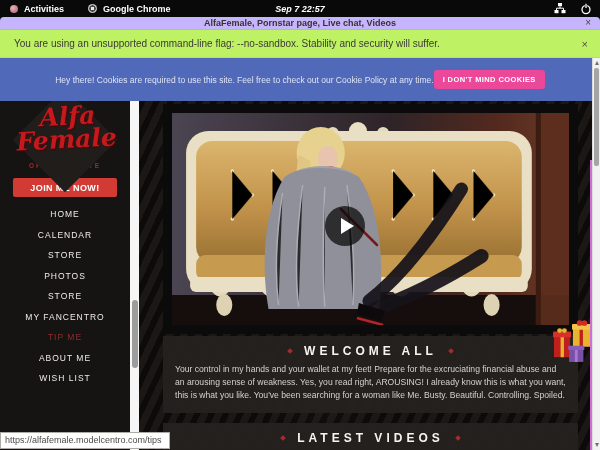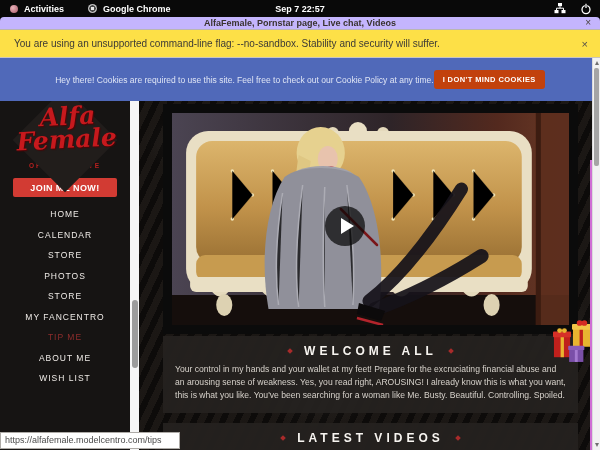--- a/index.html
+++ b/index.html
@@ -8,43 +8,43 @@
   .screen { position:relative; width:600px; height:450px; background:#000; overflow:hidden; }
 
   
   .topbar { position:absolute; top:0; left:0; width:600px; height:17px; background:#090909;
             display:flex; align-items:center; color:#fff; font-size:9px; font-weight:bold; }
   .topbar .left { display:flex; align-items:center; gap:6px; margin-left:10px; }
   .dot-icon { width:8px; height:8px; border-radius:50%;
               background:radial-gradient(circle at 35% 35%, #eab3bb, #a85a68); }
   .chrome-icon { width:9px; height:9px; border-radius:50%; margin-left:18px;
               background:radial-gradient(circle, #e9e9e9 0 1.6px, #4a4a4a 2px 3px, #bdbdbd 3.4px); }
-  .topbar .clock { position:absolute; left:0; right:0; text-align:center; }
+  .topbar .clock { position:absolute; left:0; right:0; text-align:center;font-style:italic; }
   .topbar .right { position:absolute; right:8px; display:flex; align-items:center; gap:14px; }
 
   
   .titlebar { position:absolute; top:17px; left:0; width:600px; height:13px; background:#c4b5fd;
               border-bottom:1px solid #bab6b1; display:flex; align-items:center; justify-content:center;
               font-size:9px; font-weight:bold; color:#38322e; border-radius:4px 4px 0 0; }
   .titlebar .close { position:absolute; right:9px; top:0; font-size:10px; font-weight:normal; color:#4a453f; cursor:default; }
 
   
-  .flagbar { position:absolute; top:30px; left:0; width:600px; height:28px; background:#fde047;
+  .flagbar { position:absolute; top:30px; left:0; width:600px; height:28px; background:#bef264;
              border-bottom:1px solid #c9c5c0; display:flex; align-items:center;
              font-size:10px; color:#3d3a36; padding:0 14px; }
   .flagbar .close { position:absolute; right:12px; font-size:11px; color:#55504a; }
 
   
   .viewport { position:absolute; top:58px; left:0; width:600px; height:392px; background:#101010; }
 
   
   .cookiebar { position:absolute; top:0; left:0; width:600px; height:43px; background:#5069b9;
                display:flex; align-items:center; justify-content:center; gap:0; }
   .cookiebar .msg { color:#dfe5f5; font-size:8.5px; }
-  .cookie-btn { background:#c2410c; color:#fff; border:none; border-radius:3px; font-size:7.5px;
+  .cookie-btn { background:#ec4899; color:#fff; border:none; border-radius:3px; font-size:7.5px;
                 font-weight:bold; letter-spacing:.4px; padding:5px 9px; font-family:inherit; }
 
   
   .site { position:absolute; top:43px; left:0; width:592px; height:349px; background:#14110f; overflow:hidden; }
   .left-edge { position:absolute; left:0; top:0; width:6px; height:100%;
                background:linear-gradient(#3a120d, #1c0806 40%, #120505); }
 
   
   .sidebar { position:absolute; left:0; top:0; width:130px; height:349px; background:#161413; text-align:center; }
   .logo-diamond { position:absolute; left:28px; top:2px; width:74px; height:74px; background:#211d1b; transform:rotate(45deg); }
@@ -100,21 +100,21 @@
   
   .browser-scroll { position:absolute; right:0; top:0; width:8px; height:392px; background:#f2f2f2; border-left:1px solid #dcdcdc; }
   .browser-scroll .thumb { position:absolute; left:1px; top:10px; width:5px; height:98px; background:#a5a5a5; border-radius:2px; }
   .browser-scroll .up { position:absolute; top:3px; left:1.5px; width:0; height:0;
         border-left:2.5px solid transparent; border-right:2.5px solid transparent; border-bottom:4px solid #707070; }
   .browser-scroll .down { position:absolute; bottom:3px; left:1.5px; width:0; height:0;
         border-left:2.5px solid transparent; border-right:2.5px solid transparent; border-top:4px solid #707070; }
 
   
   .url-tip { position:absolute; left:0; bottom:1px; background:#fff; border:1px solid #aeaba7;
-             font-size:9px; color:#4c4c4c; padding:2px 17px 3px 4px; z-index:20; }
+             font-size:9px; color:#4c4c4c; padding:2px 7px 3px 4px; z-index:20; }
 </style>
 </head>
 <body>
 
 <div class="screen">
 
   <div class="topbar">
     <div class="left">
       <span class="dot-icon"></span>
       <span>Activities</span>

